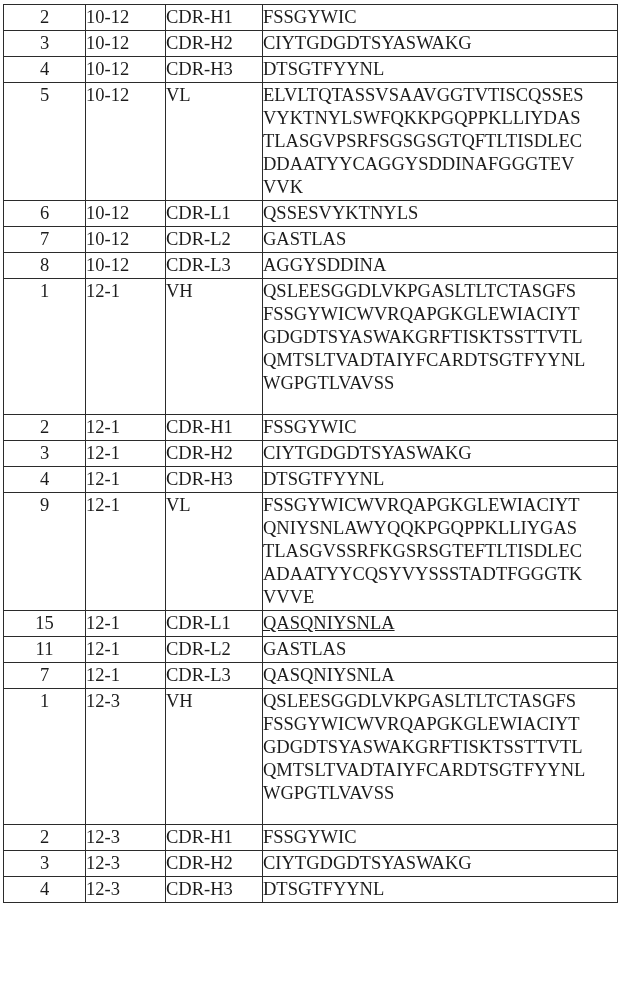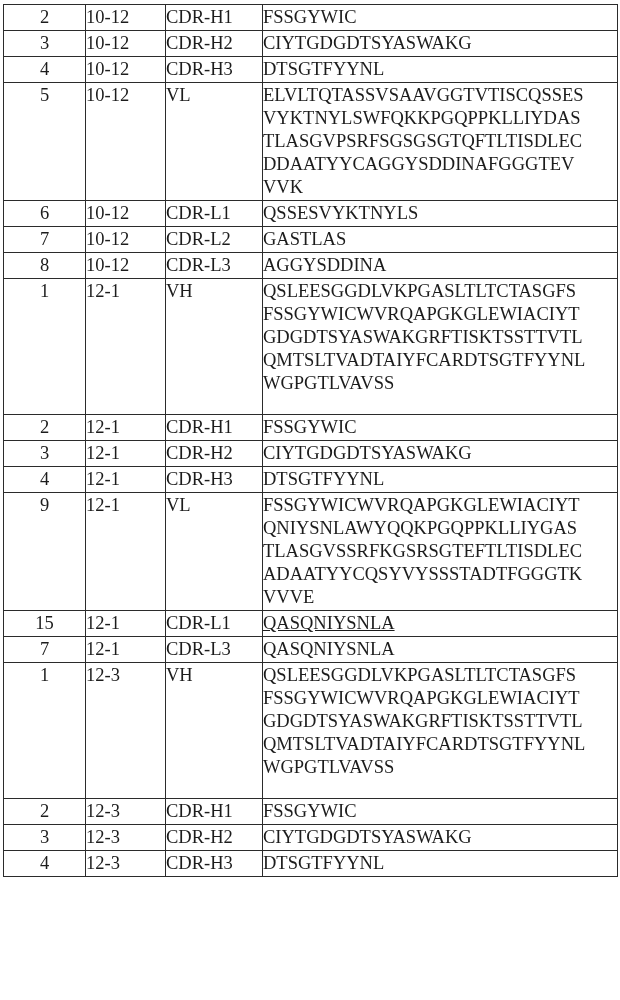--- a/index.html
+++ b/index.html
@@ -133,20 +133,26 @@
 ADAATYYCQSYVYSSSTADTFGGGTK
 VVVE</td>
       </tr>
       <tr>
         <td class="num-col" style="border-color: rgb(43, 43, 43);">15</td>
         <td class="clone-col" style="border-color: rgb(43, 43, 43);">12-1</td>
         <td class="region-col" style="border-color: rgb(43, 43, 43);">CDR-L1</td>
         <td class="sequence-col" style="border-color: rgb(43, 43, 43); text-decoration: underline;">QASQNIYSNLA</td>
       </tr>
       <tr>
+        <td class="num-col" style="border-color: rgb(43, 43, 43);">11</td>
+        <td class="clone-col" style="border-color: rgb(43, 43, 43);">12-1</td>
+        <td class="region-col" style="border-color: rgb(43, 43, 43);">CDR-L2</td>
+        <td class="sequence-col" style="border-color: rgb(43, 43, 43);">GASTLAS</td>
+      </tr>
+      <tr>
         <td class="num-col" style="border-color: rgb(43, 43, 43);">7</td>
         <td class="clone-col" style="border-color: rgb(43, 43, 43);">12-1</td>
         <td class="region-col" style="border-color: rgb(43, 43, 43);">CDR-L3</td>
         <td class="sequence-col" style="border-color: rgb(43, 43, 43);">QASQNIYSNLA</td>
       </tr>
       <tr class="tall">
         <td class="num-col" style="border-color: rgb(43, 43, 43);">1</td>
         <td class="clone-col" style="border-color: rgb(43, 43, 43);">12-3</td>
         <td class="region-col" style="border-color: rgb(43, 43, 43);">VH</td>
         <td class="sequence-col" style="border-color: rgb(43, 43, 43);">QSLEESGGDLVKPGASLTLTCTASGFS

